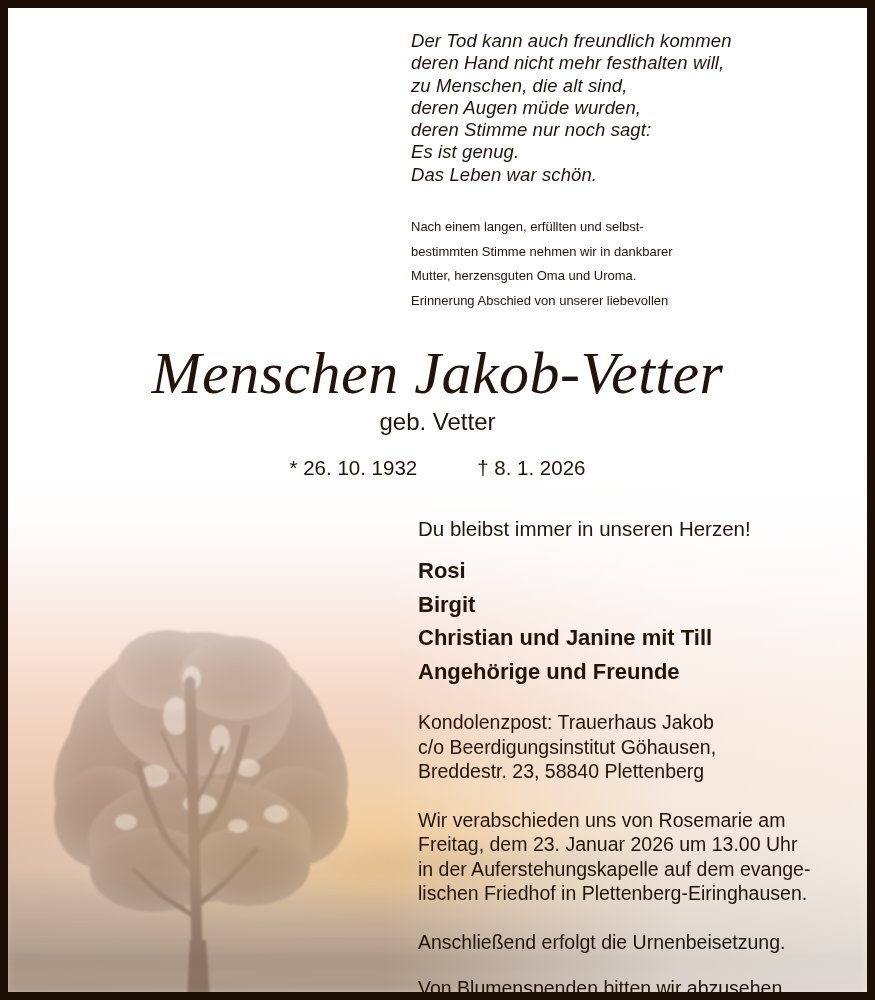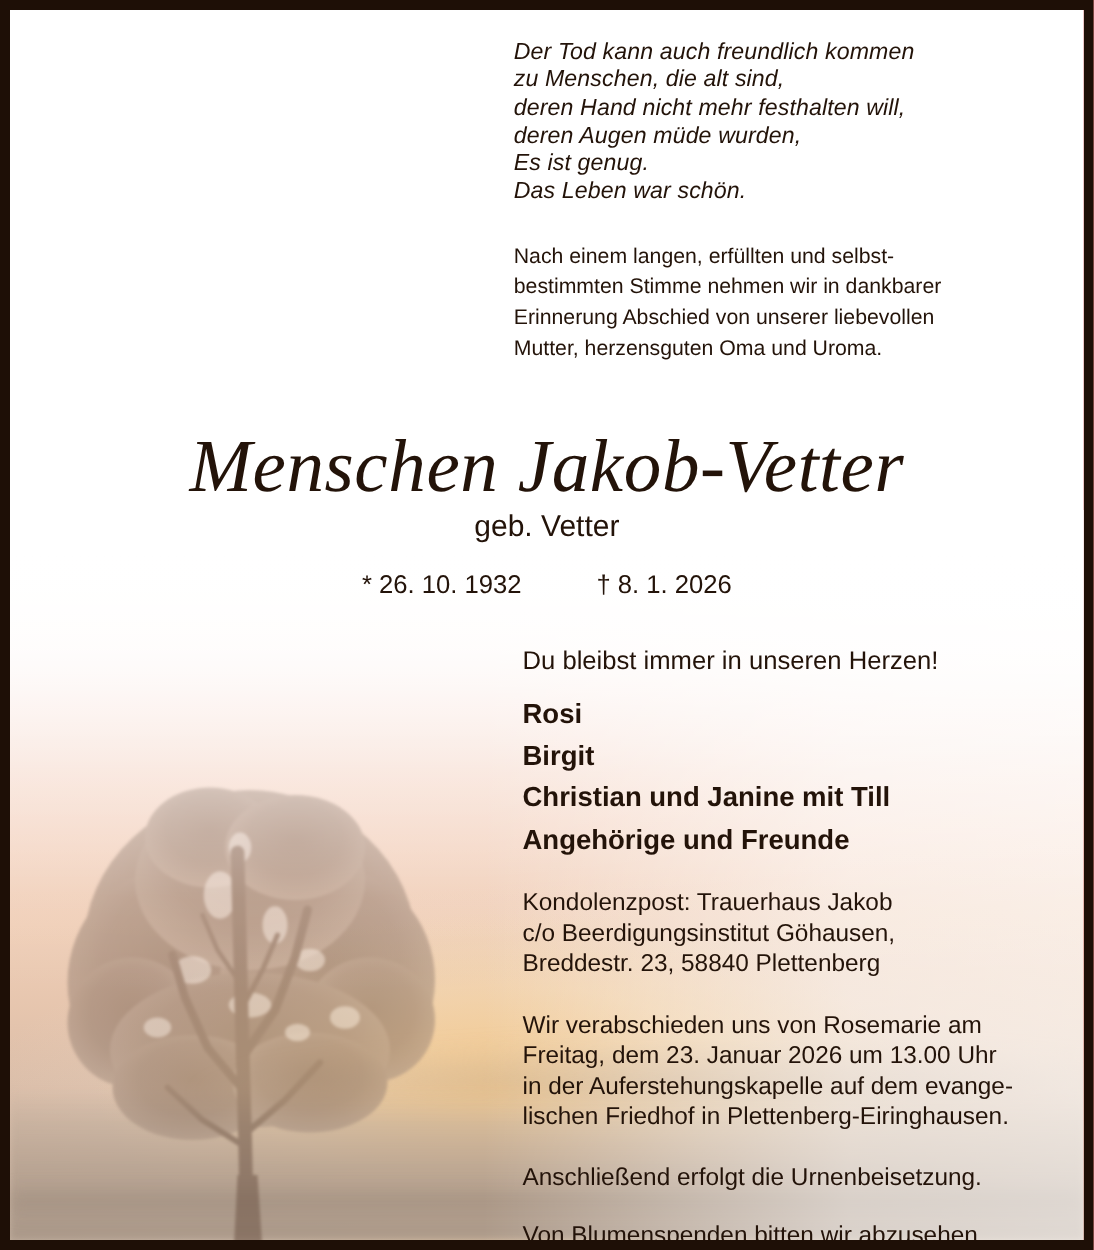--- a/index.html
+++ b/index.html
@@ -123,21 +123,21 @@
     font-style: italic;
     font-size: 18.5px;
     line-height: 22.3px;
     color: #231309;
     letter-spacing: 0.1px;
   }
   .poem .ln { white-space: nowrap; }
 
   .intro {
     margin-top: 29px;
-    font-size: 17px;
+    font-size: 13px;
     line-height: 24.6px;
     color: #231309;
   }
   .intro .ln { white-space: nowrap; }
 
   .name-block {
     position: absolute;
     left: 8px;
     right: 8px;
     top: 332px;
@@ -281,32 +281,33 @@
     </div>
 
     <div class="haze"></div>
   </div>
 
   <div class="content">
 
     <div class="text-col">
       <div class="poem">
         <div class="ln">Der Tod kann auch freundlich kommen</div>
+        <div class="ln">deren Hand nicht mehr festhalten will,</div>
         <div class="ln">zu Menschen, die alt sind,</div>
-        <div class="ln">deren Hand nicht mehr festhalten will,</div>
         <div class="ln">deren Augen müde wurden,</div>
+        <div class="ln">deren Stimme nur noch sagt:</div>
         <div class="ln">Es ist genug.</div>
         <div class="ln">Das Leben war schön.</div>
       </div>
 
       <div class="intro">
         <div class="ln">Nach einem langen, erfüllten und selbst-</div>
         <div class="ln">bestimmten Stimme nehmen wir in dankbarer</div>
+        <div class="ln">Mutter, herzensguten Oma und Uroma.</div>
         <div class="ln">Erinnerung Abschied von unserer liebevollen</div>
-        <div class="ln">Mutter, herzensguten Oma und Uroma.</div>
       </div>
     </div>
 
     <div class="name-block">
       <div class="person-name">Menschen Jakob-Vetter</div>
       <div class="born-name">geb. Vetter</div>
       <div class="dates">
         <span class="d-birth">* 26. 10. 1932</span><span class="d-death">† 8. 1. 2026</span>
       </div>
     </div>

